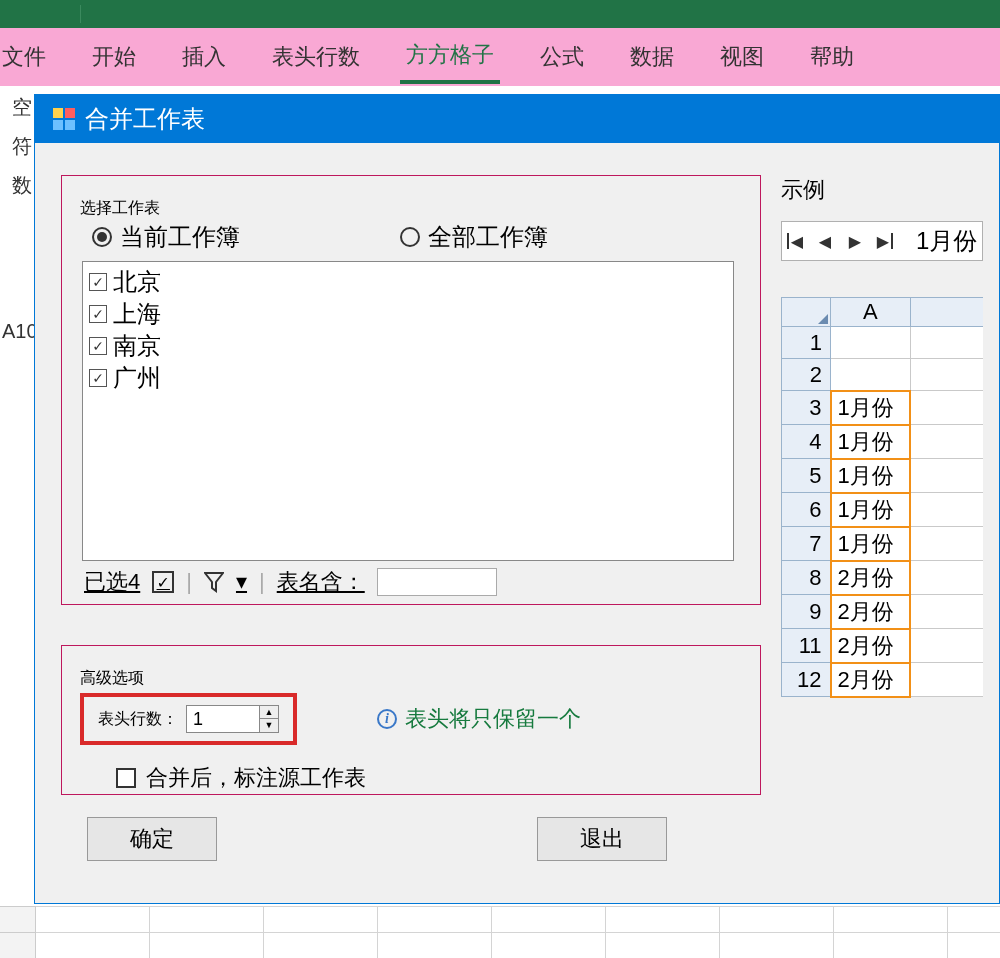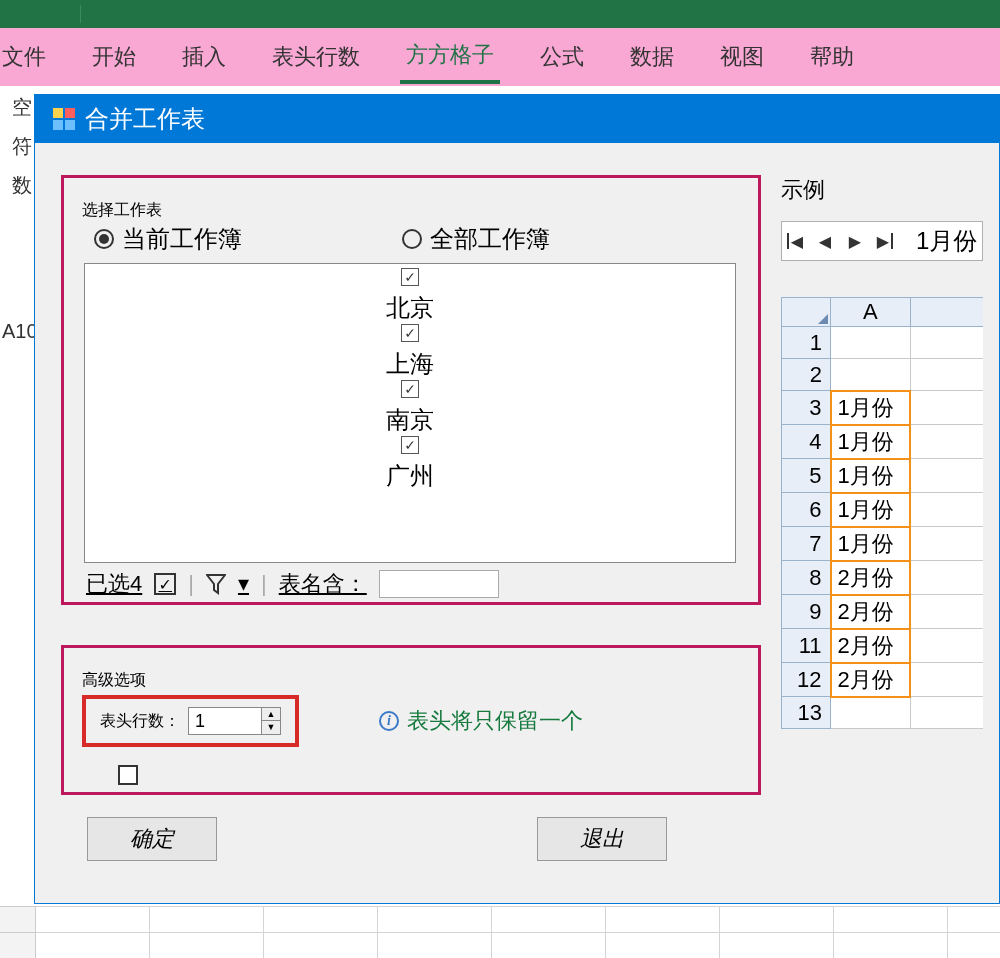--- a/index.html
+++ b/index.html
@@ -72,21 +72,21 @@
     display:flex; gap:20px;
     padding: 32px 16px 10px 26px;
     height: calc(100% - 48px);
   }
 
   .left-col { width:700px; }
   .right-col { flex:1; }
 
   
   .groupbox {
-    border:3px solid #be185d;
+    border:1px solid #be185d;
     padding:22px 26px 14px 18px;
     position:relative;
     background:#f0f0f0;
   }
 
   .radio-row { display:flex; gap:160px; font-size:24px; margin:2px 0 8px 12px; }
   .radio { display:flex; align-items:center; gap:8px; cursor:pointer; }
   .radio-circle {
     width:20px; height:20px; border:2px solid #333; border-radius:50%;
     display:flex; align-items:center; justify-content:center;
@@ -95,21 +95,21 @@
     content:""; width:10px; height:10px; background:#333; border-radius:50%;
   }
 
   .listbox {
     margin-top:6px; margin-left:2px;
     width:652px; height:300px;
     background:#fff; border:1px solid #888;
     padding:4px 6px;
     font-size:24px;
   }
-  .listitem { display:flex; align-items:center; gap:6px; line-height:32px;flex-direction:column; }
+  .listitem { display:flex; align-items:center; gap:6px; line-height:32px; }
   .chk {
     width:18px; height:18px; border:1px solid #555; background:#fff;
     display:flex; align-items:center; justify-content:center;
     font-size:14px; color:#333;
   }
   .chk.checked::after { content:"✓"; }
 
   .list-toolbar {
     display:flex; align-items:center; gap:12px;
     font-size:22px; margin:6px 0 0 4px;text-decoration:underline;
@@ -155,21 +155,21 @@
   }
   .info-icon {
     width:20px; height:20px; border:2px solid #3a78c8; border-radius:50%;
     color:#3a78c8; font-size:14px; font-weight:bold;
     display:flex; align-items:center; justify-content:center;
     font-family: Georgia, serif; font-style: italic;
   }
 
   .mark-row { display:flex; align-items:center; gap:10px; font-size:22px; margin:18px 0 0 36px; }
 
-  .button-row { display:flex; gap:320px; margin:22px 0 0 26px;font-style:italic; }
+  .button-row { display:flex; gap:320px; margin:22px 0 0 26px; }
   .btn {
     min-width:130px; height:44px;
     border:1px solid #999; background:#e6e6e6;
     font-size:22px; display:flex; align-items:center; justify-content:center;
     cursor:pointer;
   }
 
   
   .example-label { font-size:22px; margin-bottom:16px; }
   .nav-row {
@@ -324,20 +324,21 @@
             </div>
           </div>
           <div class="info-row">
             <span class="info-icon">i</span>
             <span>表头将只保留一个</span>
           </div>
         </div>
 
         <div class="mark-row">
           <span class="chk" style="width:20px;height:20px;border:2px solid #333;"></span>
+          <span>合并后，标注源工作表</span>
         </div>
       </div>
 
       <div class="button-row">
         <div class="btn">确定</div>
         <div class="btn">退出</div>
       </div>
     </div>
 
     <div class="right-col">
@@ -406,25 +407,20 @@
               <td class="cell right-edge"></td>
             </tr>
             <tr>
               <td class="row-hdr">11</td>
               <td class="cell orange-border">2月份</td>
               <td class="cell right-edge"></td>
             </tr>
             <tr>
               <td class="row-hdr">12</td>
               <td class="cell orange-border">2月份</td>
-              <td class="cell right-edge"></td>
-            </tr>
-            <tr>
-              <td class="row-hdr">13</td>
-              <td class="cell "></td>
               <td class="cell right-edge"></td>
             </tr>
           </tbody>
       </table>
     </div>
   </div>
 </div>
 
 <div class="bg-grid">
   <div>

